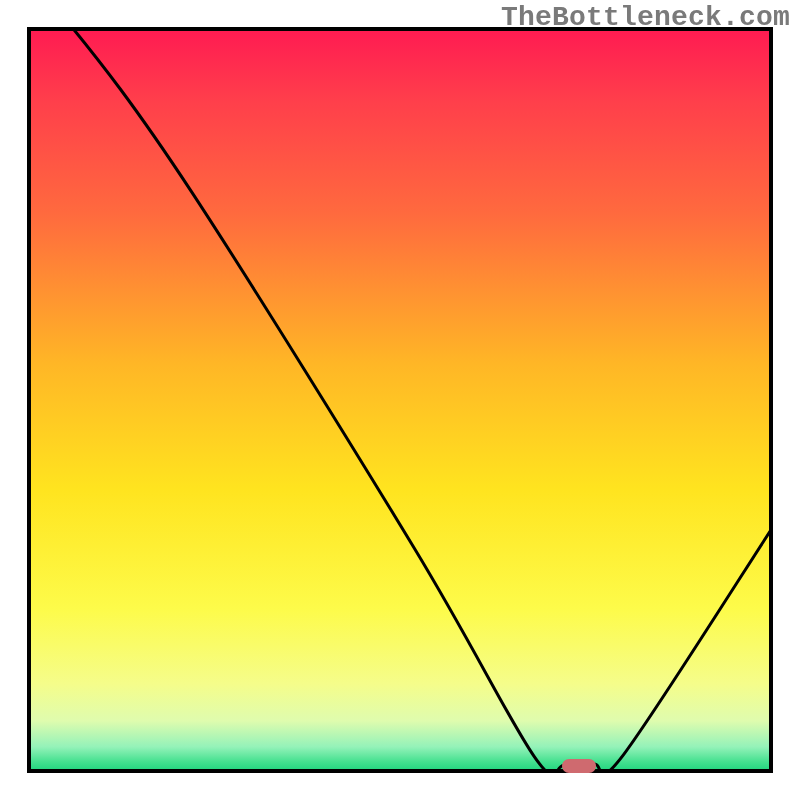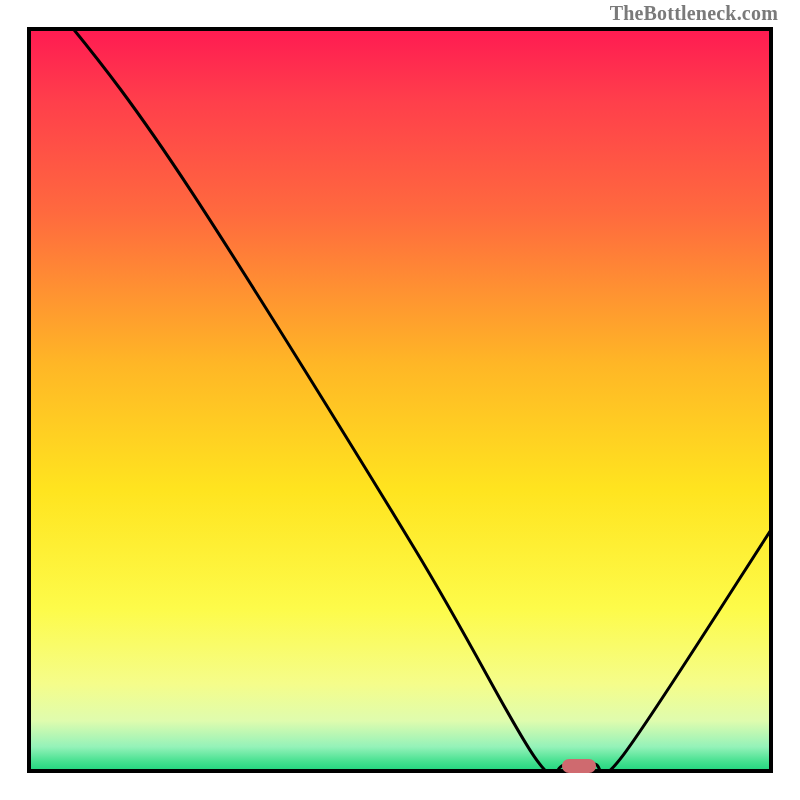--- a/index.html
+++ b/index.html
@@ -12,23 +12,23 @@
   }
   .frame {
     position: relative;
     width: 800px;
     height: 800px;
     box-sizing: border-box;
   }
   .watermark {
     position: absolute;
     top: 2px;
-    right: 22px;
-    font-family: Liberation Serif, serif;
-    font-size: 20px;
+    right: 10px;
+    font-family: Liberation Mono, monospace;
+    font-size: 28px;
     font-weight: 600;
     color: #7a7a7a;
     letter-spacing: 0.2px;
   }
   .plot-area {
     position: absolute;
     left: 27px;
     top: 27px;
     width: 746px;
     height: 746px;

